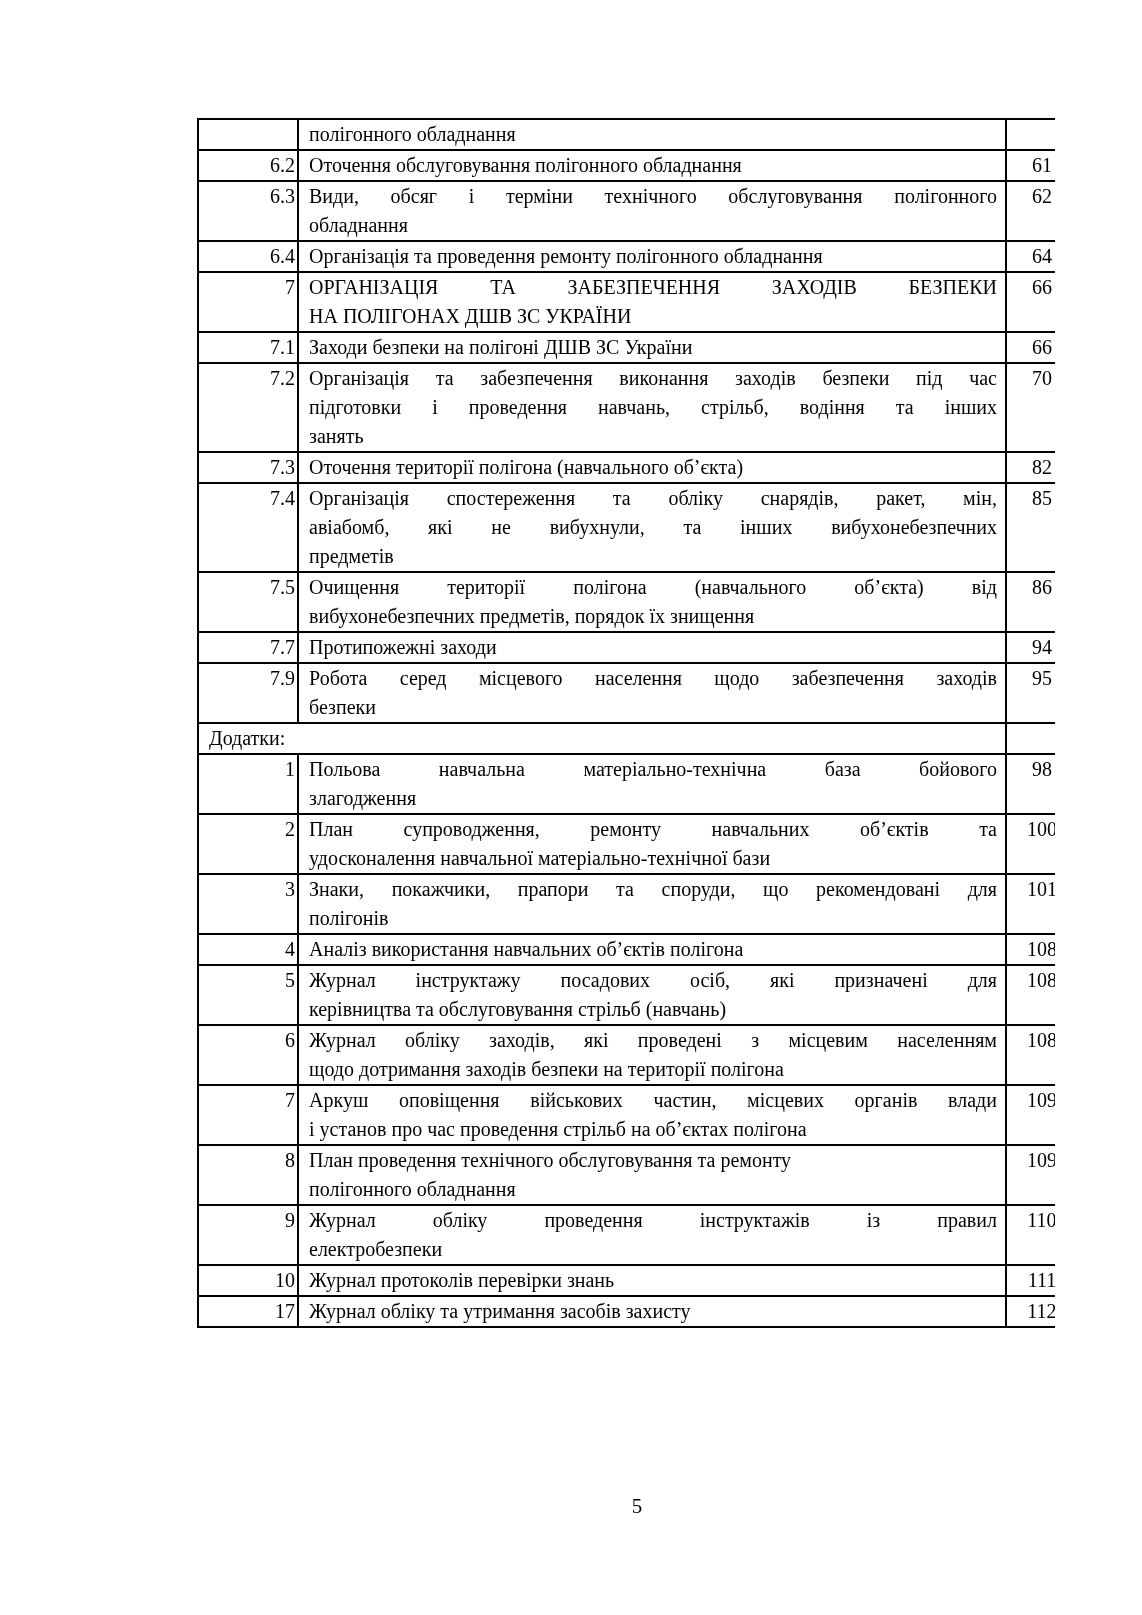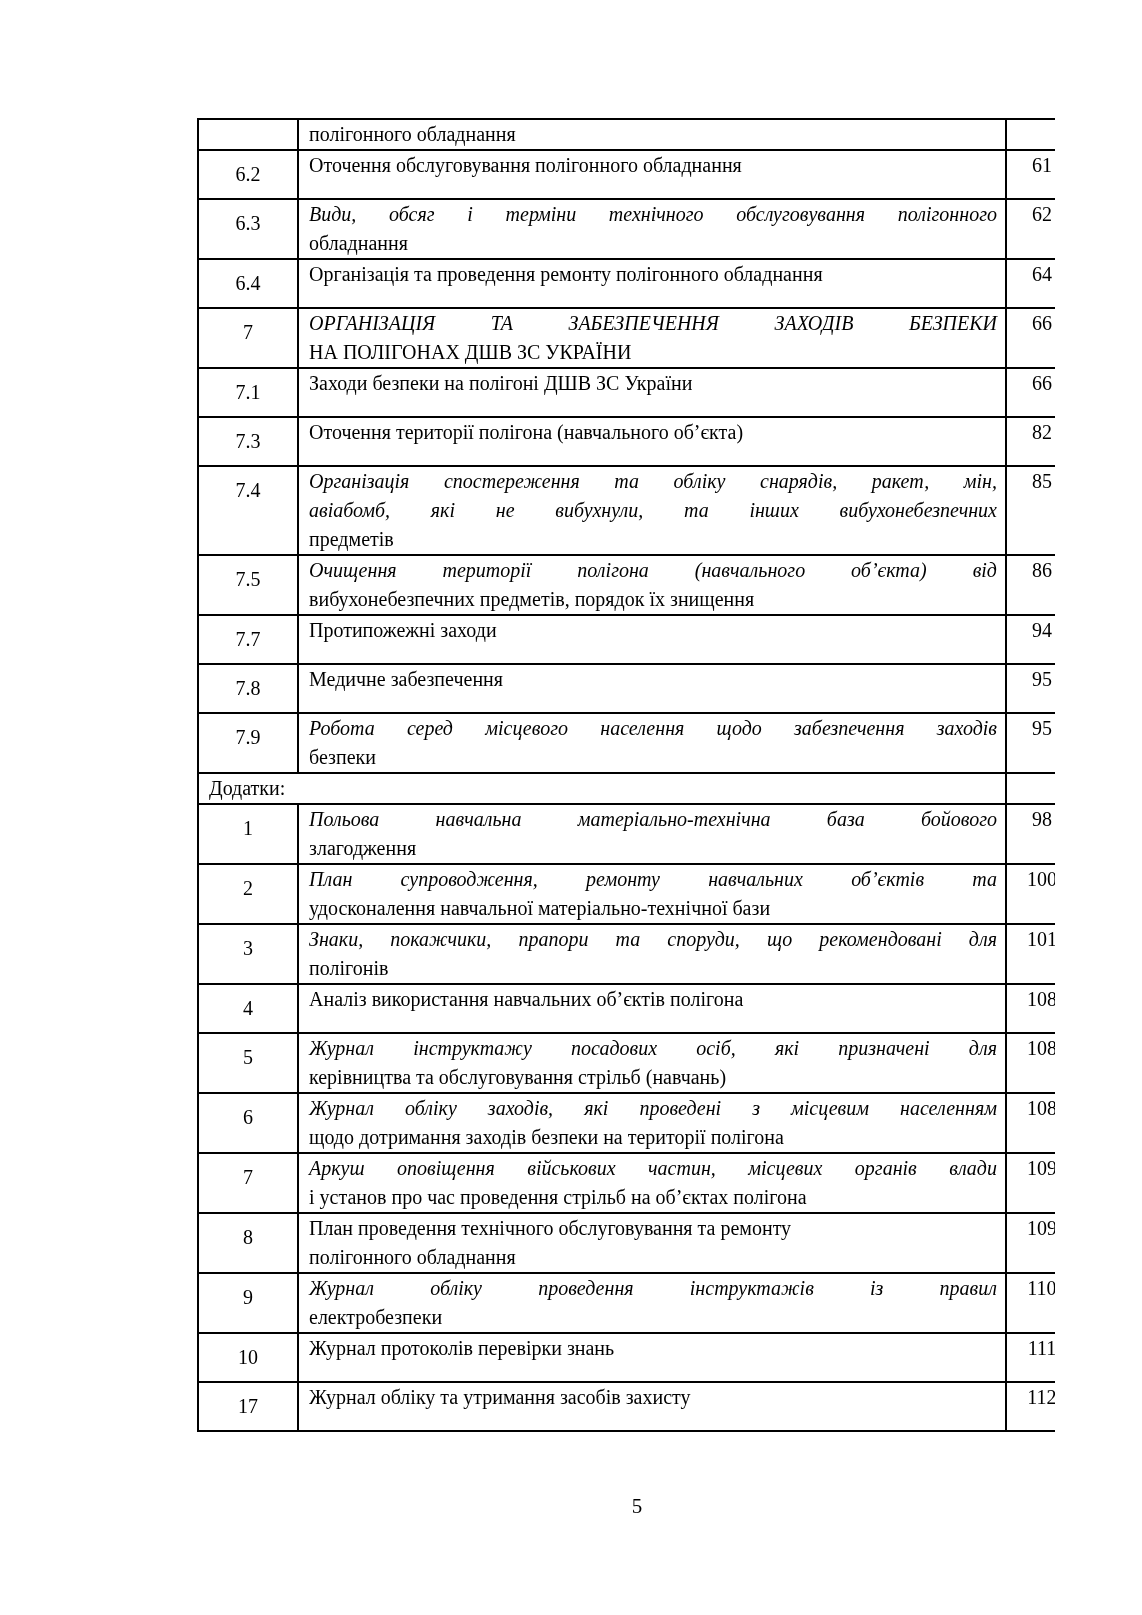--- a/index.html
+++ b/index.html
@@ -23,36 +23,35 @@
     table-layout: fixed;
   }
   table.toc td {
     border: 2px solid #000000;
     vertical-align: top;
     font-size: 20px;
     line-height: 29px;
     overflow: hidden;
   }
   td.num {
-    text-align: center;
-    padding: 9px 2px;
+    text-align: right;
+    padding: 0 2px;
   }
   td.title {
     padding: 0 8px 0 10px;
     text-align: left;
   }
   td.pagecol {
     text-align: center;
     padding: 0 12px;
   }
   td.title .line { text-align: left; }
   td.title .line.jline {
     text-align: justify;
     text-align-last: justify;
-    font-style: italic;
   }
   .footer-pageno {
     position: absolute;
     left: 110px;
     top: 1492px;
     width: 880px;
     text-align: center;
     font-size: 21px;
     line-height: 29px;
   }
@@ -107,20 +106,29 @@
           <td class="pagecol">66</td>
         </tr>
         <tr>
           <td class="num">7.1</td>
           <td class="title">
             <div class="line">Заходи безпеки на полігоні ДШВ ЗС України</div>
           </td>
           <td class="pagecol">66</td>
         </tr>
         <tr>
+          <td class="num">7.2</td>
+          <td class="title">
+            <div class="line jline">Організація та забезпечення виконання заходів безпеки під час</div>
+            <div class="line jline">підготовки і проведення навчань, стрільб, водіння та інших</div>
+            <div class="line">занять</div>
+          </td>
+          <td class="pagecol">70</td>
+        </tr>
+        <tr>
           <td class="num">7.3</td>
           <td class="title">
             <div class="line">Оточення території полігона (навчального об’єкта)</div>
           </td>
           <td class="pagecol">82</td>
         </tr>
         <tr>
           <td class="num">7.4</td>
           <td class="title">
             <div class="line jline">Організація спостереження та обліку снарядів, ракет, мін,</div>
@@ -138,27 +146,20 @@
           <td class="pagecol">86</td>
         </tr>
         <tr>
           <td class="num">7.7</td>
           <td class="title">
             <div class="line">Протипожежні заходи</div>
           </td>
           <td class="pagecol">94</td>
         </tr>
         <tr>
-          <td class="num">7.8</td>
-          <td class="title">
-            <div class="line">Медичне забезпечення</div>
-          </td>
-          <td class="pagecol">95</td>
-        </tr>
-        <tr>
           <td class="num">7.9</td>
           <td class="title">
             <div class="line jline">Робота серед місцевого населення щодо забезпечення заходів</div>
             <div class="line">безпеки</div>
           </td>
           <td class="pagecol">95</td>
         </tr>
         <tr>
           <td class="title" colspan="2">
             <div class="line">Додатки:</div>

